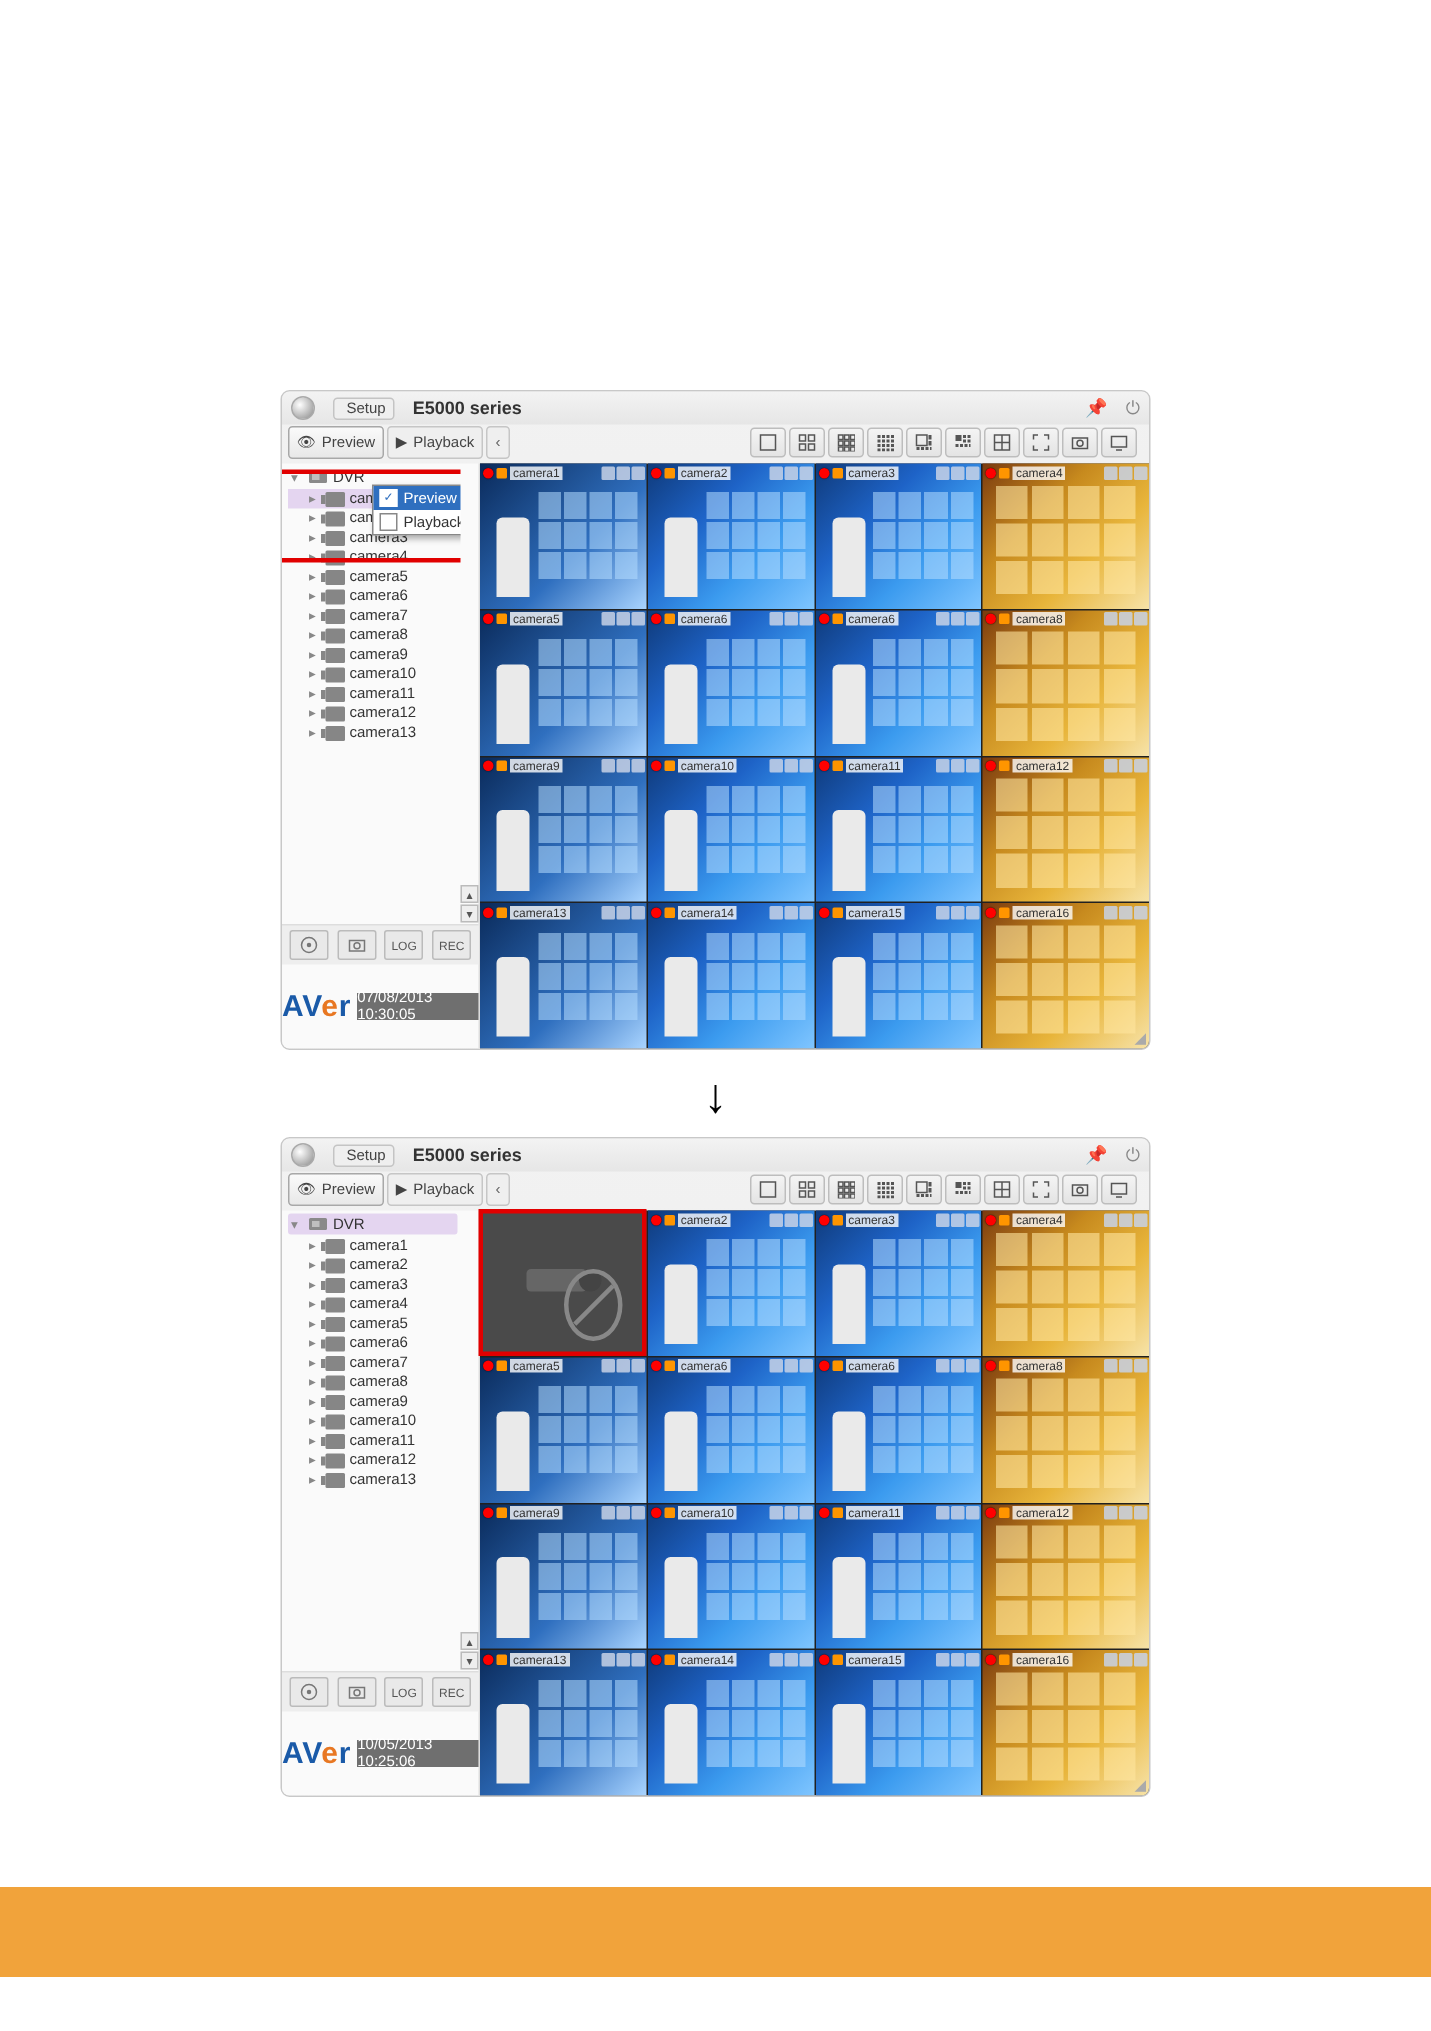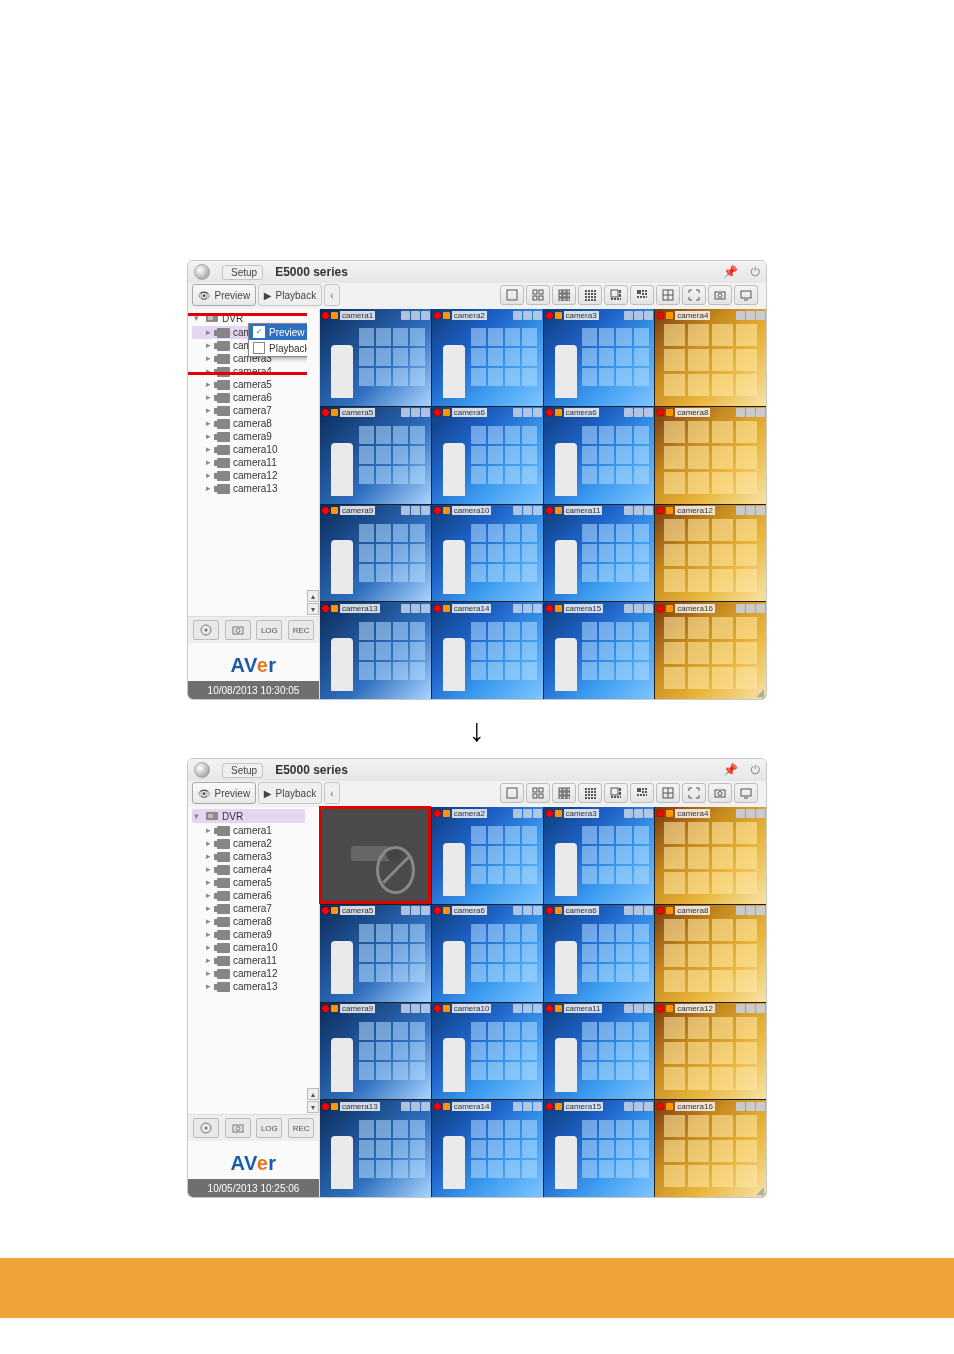--- a/index.html
+++ b/index.html
@@ -100,21 +100,21 @@
   .cm-item.checked .cm-check{background:#fff;border-color:#fff}
   .red-box{position:absolute;border:3px solid #e10000;pointer-events:none;z-index:6}
   .scroller{width:12px;display:flex;flex-direction:column;justify-content:flex-end;padding-bottom:1px;gap:1px}
   .scroll-btn{width:10px;height:10px;border:1px solid #bbb;background:#eee;font-size:8px;display:flex;align-items:center;justify-content:center;color:#555}
   .sidebar-bottom{
     height:26px;border-top:1px solid #ddd;background:#eee;
     display:flex;align-items:center;justify-content:space-around;padding:0 2px;
   }
   .sb-btn{width:24px;height:18px;border:1px solid #bbb;border-radius:2px;background:#e9e9e9;display:flex;align-items:center;justify-content:center;font-size:8px;color:#555}
   .brand-box{
-    height:56px;display:flex;flex-direction:column;align-items:center;justify-content:flex-end;gap:4px;
+    height:56px;display:flex;flex-direction:row;align-items:center;justify-content:flex-end;gap:4px;
     padding-bottom:0;
   }
   .brand{font-size:20px;font-weight:bold;color:#1a5aa8;letter-spacing:.5px}
   .brand .e{color:#e87722}
   .brand .r{color:#1a5aa8}
   .ts-bar{height:18px;background:#6f6f6f;color:#fff;font-size:10px;display:flex;align-items:center;justify-content:center;width:100%}
   .grid-area{flex:1;background:#202020;position:relative;display:grid;grid-template-columns:repeat(4,1fr);grid-template-rows:repeat(4,1fr);gap:1px}
   .cell{position:relative;overflow:hidden}
   .cell-bg-blue{background:linear-gradient(135deg,#0f3a7a 0%,#1e63c7 35%,#3b9bef 65%,#7fc5ff 100%)}
   .cell-bg-store{background:linear-gradient(135deg,#7a3a0f 0%,#c78a1e 35%,#e8b53b 65%,#f7e3a8 100%)}
@@ -407,21 +407,21 @@
                   <circle cx="7" cy="7.5" r="2" fill="none" stroke="#777"></circle>
                 </svg>
               </div>
             <div class="sb-btn">LOG</div>
             <div class="sb-btn">REC</div>
           </div>
           <div class="brand-box">
             <div class="brand">
               <span>A</span><span>V</span><span class="e">e</span><span class="r">r</span>
             </div>
-            <div class="ts-bar">10/08/2013 10:30:05</div>
+            <div class="ts-bar">07/08/2013 10:30:05</div>
           </div>
         </div>
 
         <div class="grid-area" id="grid-top">
             <div class="cell cell-bg-room">
               <div class="clutter">
                 <div class="person"></div>
                 <div class="screens">
                   <div></div>
                   <div></div>

